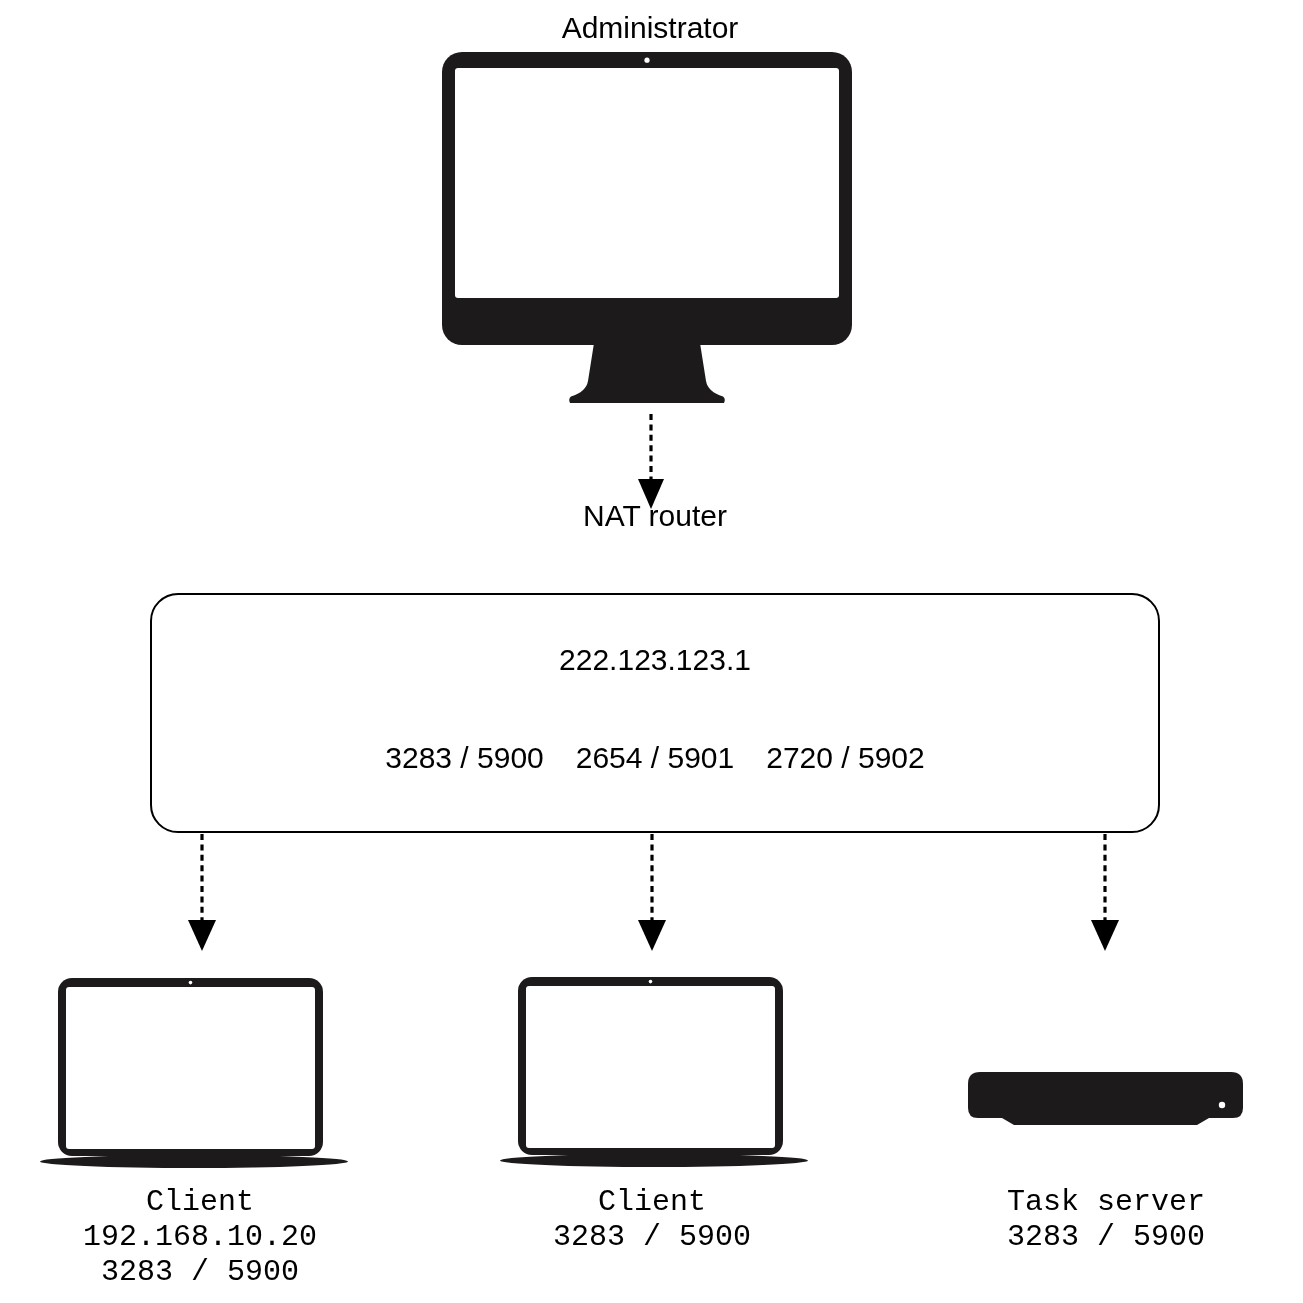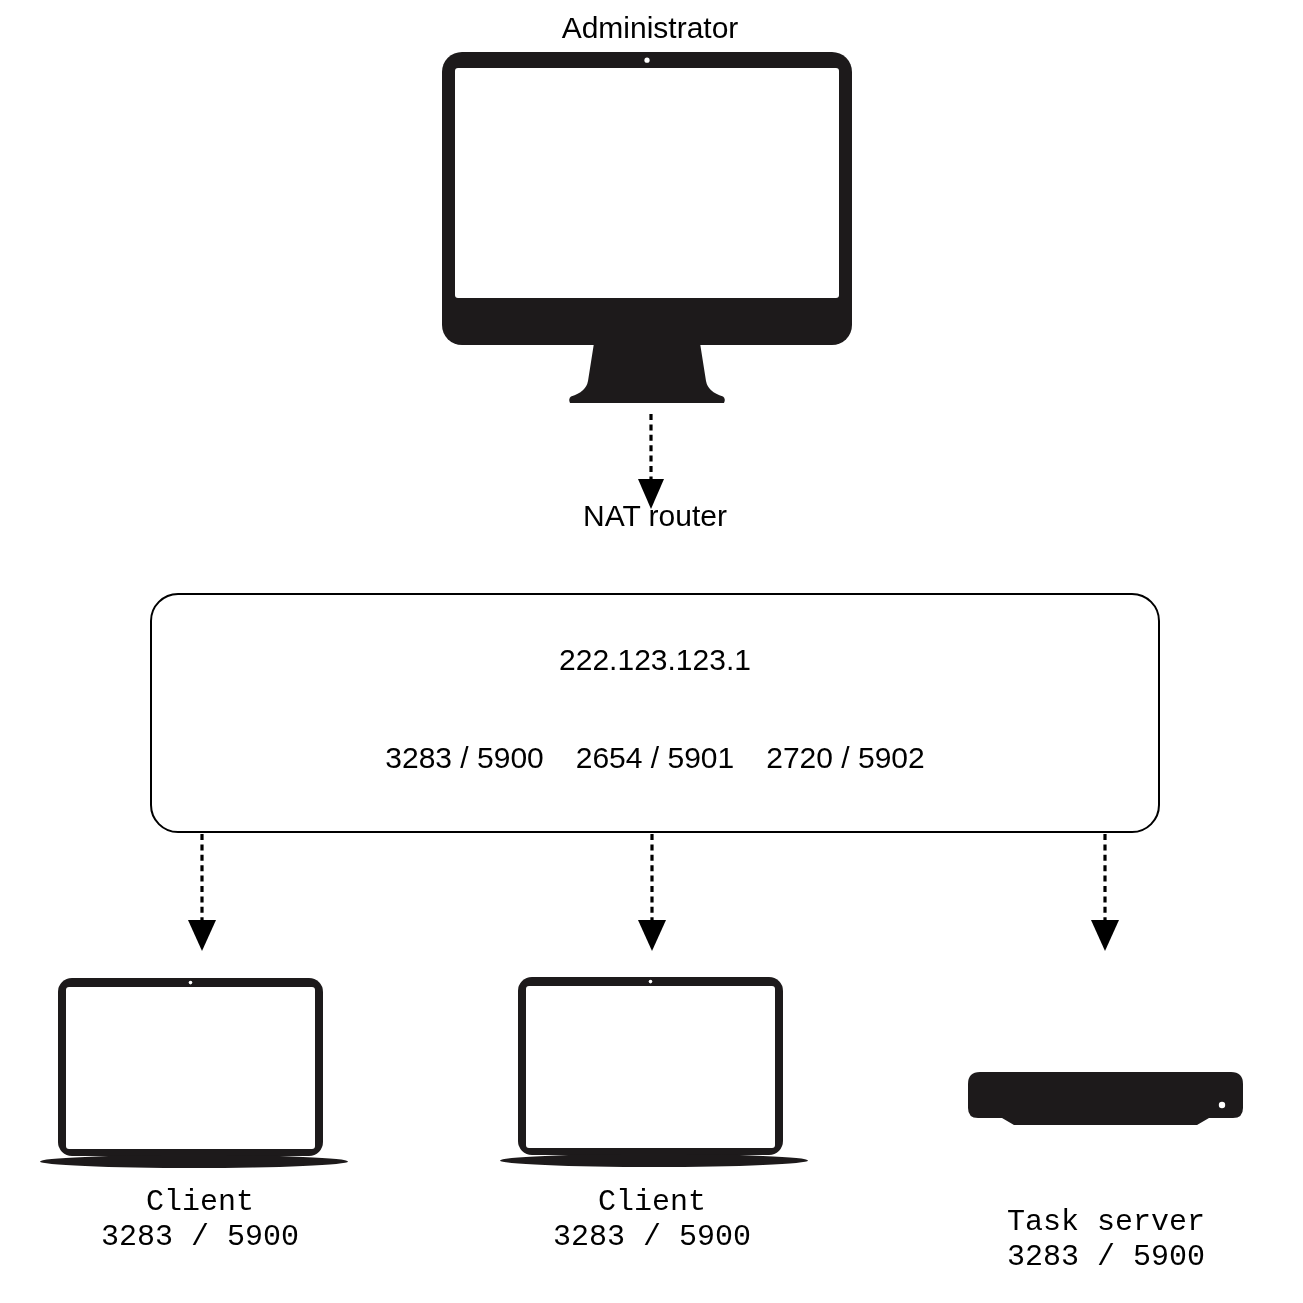--- a/index.html
+++ b/index.html
@@ -102,26 +102,27 @@
     <ellipse cx="154" cy="183.5" rx="154" ry="6.5" fill="currentColor"></ellipse>
   </svg>
 
   <svg class="icon" style="left:968px;top:1072px;" width="275" height="53" viewBox="0 0 275 53">
     <path fill="currentColor" d="M12,0 H263 Q275,0 275,12 V36 Q275,46 265,46 H241 L229,53 H46 L34,46 H10 Q0,46 0,36 V12 Q0,0 12,0 Z"></path>
     <circle cx="254" cy="33" r="3.2" fill="#ffffff"></circle>
   </svg>
 
   <div class="device-label" style="left:50px;">
     <div>Client</div>
+    <div>192.168.10.20</div>
     <div>3283 / 5900</div>
   </div>
 
   <div class="device-label" style="left:502px;">
     <div>Client</div>
     <div>3283 / 5900</div>
   </div>
 
-  <div class="device-label" style="left:956px;margin-top:20px;">
+  <div class="device-label" style="left:956px;">
     <div>Task server</div>
     <div>3283 / 5900</div>
   </div>
 
 </div>
 
 </body></html>

